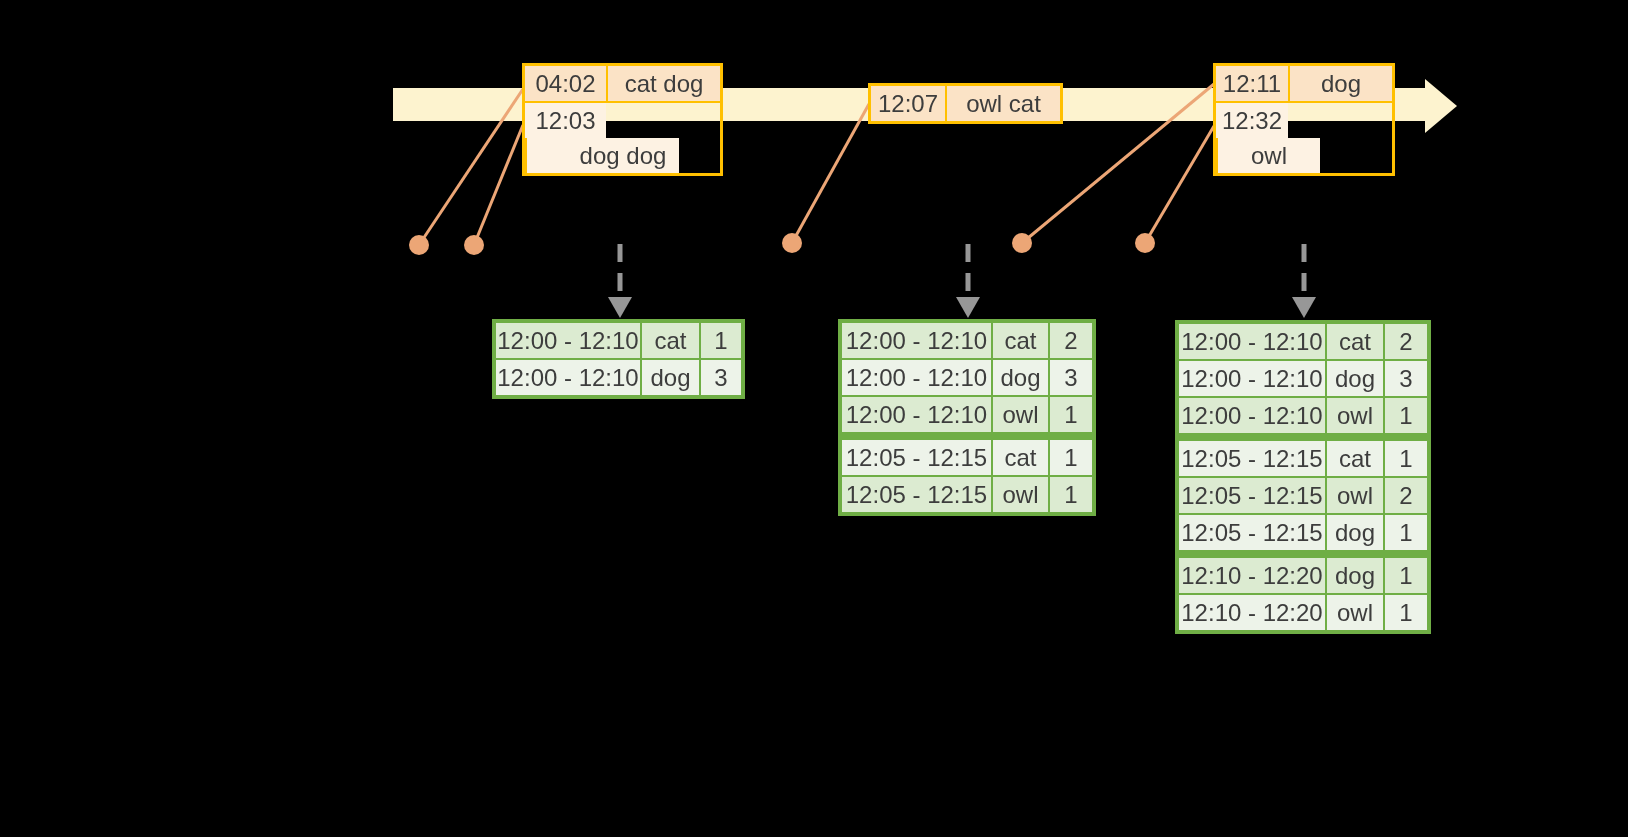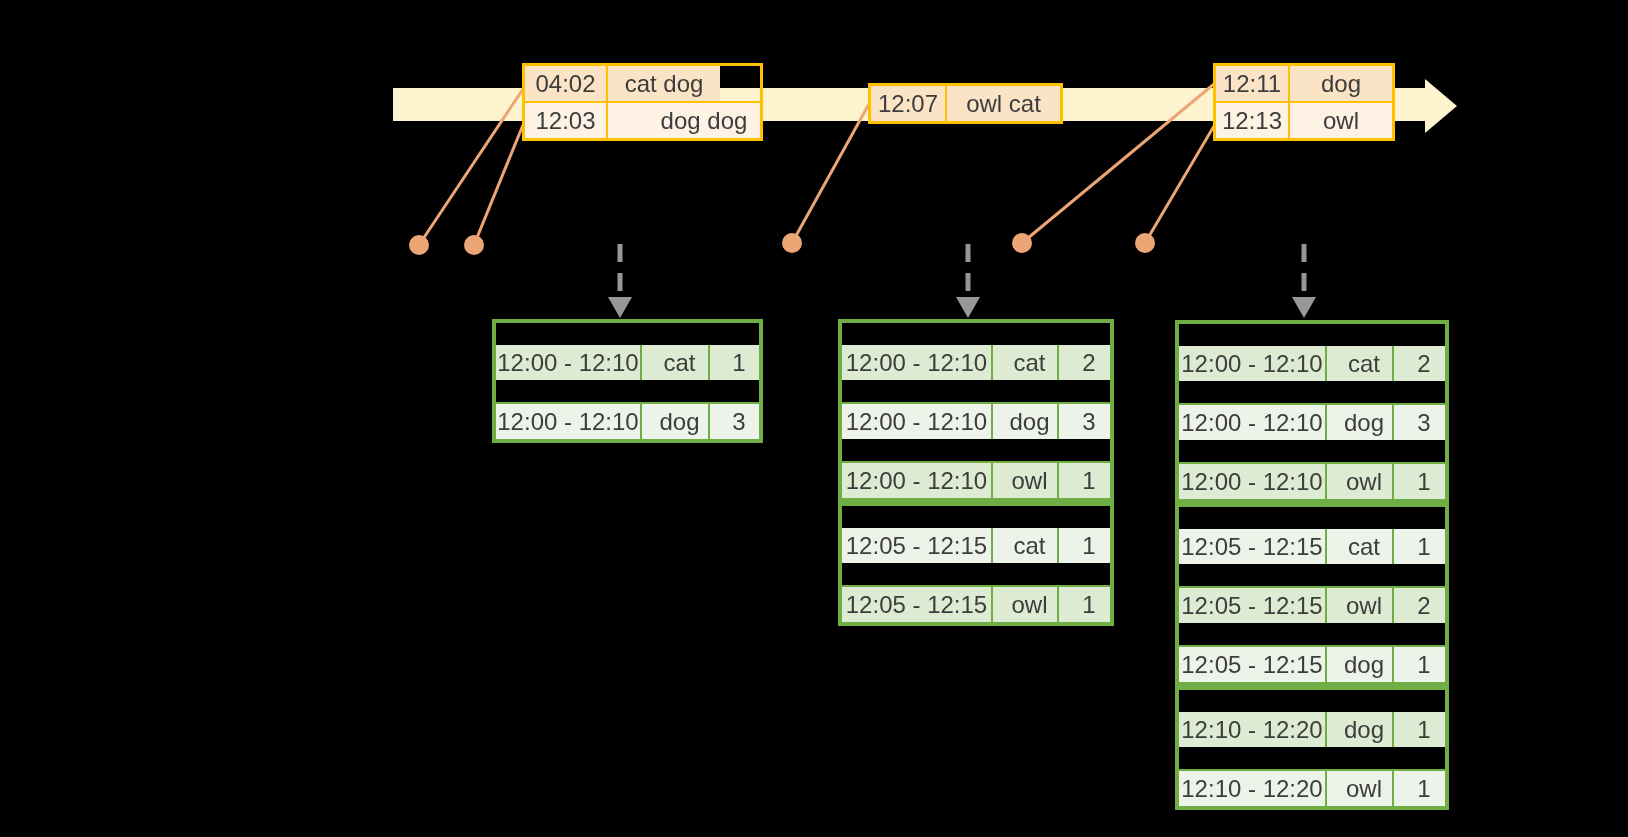--- a/index.html
+++ b/index.html
@@ -24,28 +24,28 @@
   }
   #canvas{position:absolute;left:0;top:0;}
   .tl{fill:var(--tl);}
   .conn{stroke:var(--conn);stroke-width:3;}
   .dot{fill:var(--conn);}
   .dash{stroke:var(--gray);stroke-width:5;stroke-dasharray:18 11;}
   .dhead{fill:var(--gray);}
 
   .etable{position:absolute;border:3px solid var(--gold);}
   .erow{display:flex;}
-  .erow + .erow{border-top:2px solid var(--gold);}
+  .erow + .erow{border-top:2px solid var(--gold);flex-direction:column;}
   .ecell + .ecell{border-left:2px solid var(--gold);}
 
   .rtable{position:absolute;}
   .rgroup{border:4px solid var(--green);}
-  .rrow{display:flex;margin-top:22px;}
+  .rrow{display:flex;}
   .rrow + .rrow{border-top:2px solid var(--green);}
-  .rcell + .rcell{border-left:2px solid var(--green);padding-left:9px;}
+  .rcell + .rcell{border-left:2px solid var(--green);}
 
   .cell{
     display:flex;align-items:center;justify-content:center;
     height:35px;font-size:24px;line-height:1;color:var(--txt);
     overflow:hidden;white-space:nowrap;
   }
 </style>
 </head>
 <body>
 
@@ -95,21 +95,21 @@
       <div class="cell ecell" style="width: 74px; background: var(--peach);">12:07</div>
       <div class="cell ecell" style="width: 113px; background: var(--peach);">owl cat</div>
     </div>
   </div>
 <div class="etable" style="left: 1213px; top: 63px;">
     <div class="erow">
       <div class="cell ecell" style="width: 72px; background: var(--peach);">12:11</div>
       <div class="cell ecell" style="width: 102px; background: var(--peach);">dog</div>
     </div>
     <div class="erow">
-      <div class="cell ecell" style="width: 72px; background: var(--cream);">12:13</div>
+      <div class="cell ecell" style="width: 72px; background: var(--cream);">12:32</div>
       <div class="cell ecell" style="width: 102px; background: var(--cream);">owl</div>
     </div>
   </div>
 <div class="rtable" style="left: 492px; top: 319px;">
     <div class="rgroup">
       <div class="rrow">
         <div class="cell rcell" style="width: 144px; background: var(--grna);">12:00 - 12:10</div>
         <div class="cell rcell" style="width: 57px; background: var(--grna);">cat</div>
         <div class="cell rcell" style="width: 40px; background: var(--grna);">1</div>
       </div>

